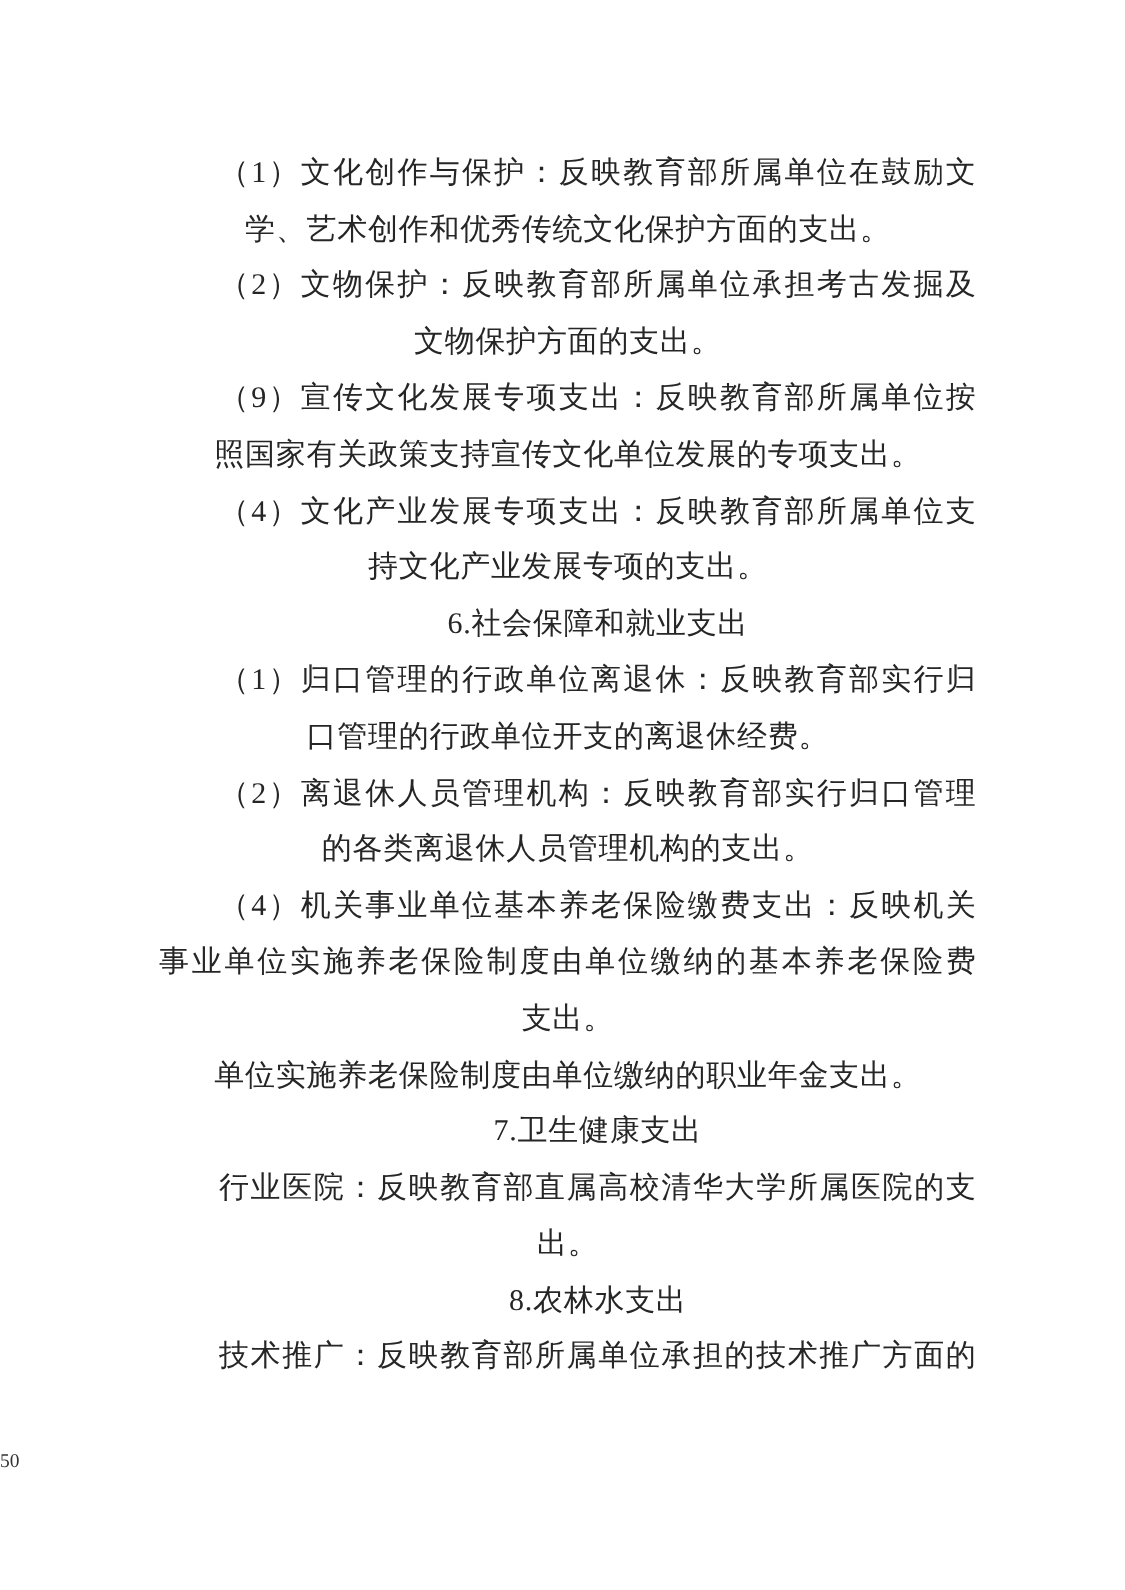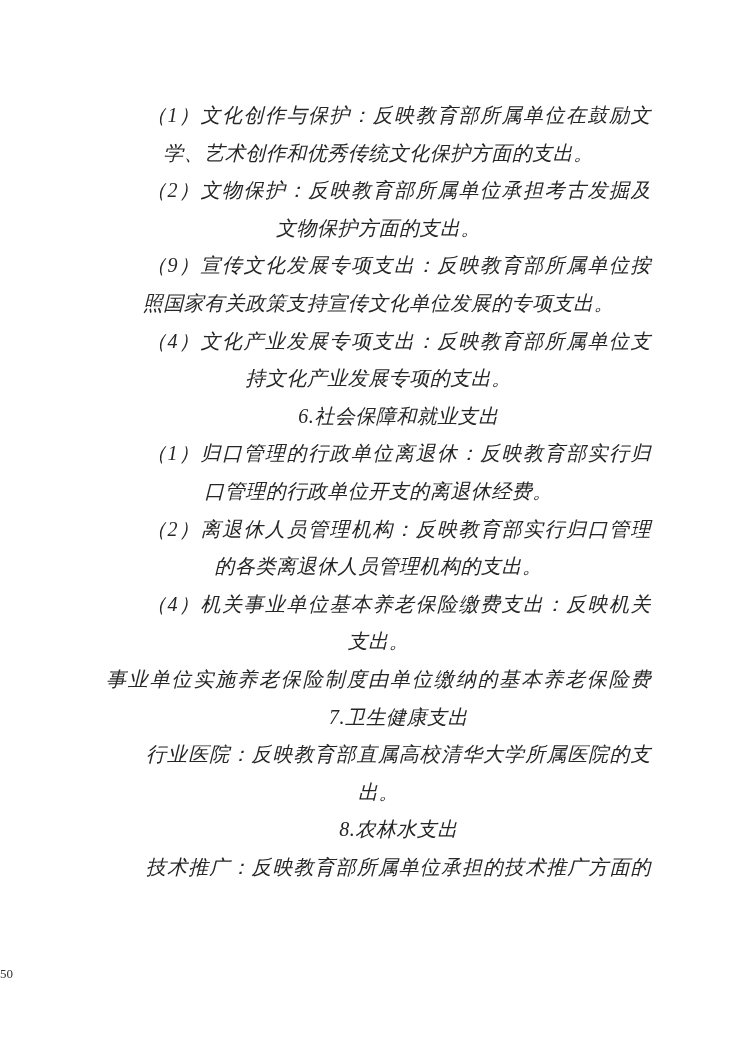--- a/index.html
+++ b/index.html
@@ -17,21 +17,20 @@
     width: 750px;
     height: 1060px;
     background: #ffffff;
   }
   .doc-body {
     position: absolute;
     left: 106px;
     top: 97px;
     width: 545px;
     color: #262626;
-    font-style: italic;
   }
   .line {
     font-size: 20px;
     line-height: 37.6px;
     height: 37.6px;
     white-space: nowrap;
     text-align: center;
     letter-spacing: 0.5px;
   }
   .line.fill {
@@ -65,22 +64,23 @@
       <div class="line indent fill">（9）宣传文化发展专项支出：反映教育部所属单位按</div>
       <div class="line">照国家有关政策支持宣传文化单位发展的专项支出。</div>
       <div class="line indent fill">（4）文化产业发展专项支出：反映教育部所属单位支</div>
       <div class="line">持文化产业发展专项的支出。</div>
       <div class="line indent">6.社会保障和就业支出</div>
       <div class="line indent fill">（1）归口管理的行政单位离退休：反映教育部实行归</div>
       <div class="line">口管理的行政单位开支的离退休经费。</div>
       <div class="line indent fill">（2）离退休人员管理机构：反映教育部实行归口管理</div>
       <div class="line">的各类离退休人员管理机构的支出。</div>
       <div class="line indent fill">（4）机关事业单位基本养老保险缴费支出：反映机关</div>
+      <div class="line fill">事业单位实施养老保险制度由单位缴纳的基本养老保险费</div>
       <div class="line">支出。</div>
-      <div class="line fill">事业单位实施养老保险制度由单位缴纳的基本养老保险费</div>
+      <div class="line">单位实施养老保险制度由单位缴纳的职业年金支出。</div>
       <div class="line indent">7.卫生健康支出</div>
       <div class="line indent fill">行业医院：反映教育部直属高校清华大学所属医院的支</div>
       <div class="line">出。</div>
       <div class="line indent">8.农林水支出</div>
       <div class="line indent fill">技术推广：反映教育部所属单位承担的技术推广方面的</div>
     </div>
   <div class="page-number">50</div>
 </div>
 
 </body></html>

